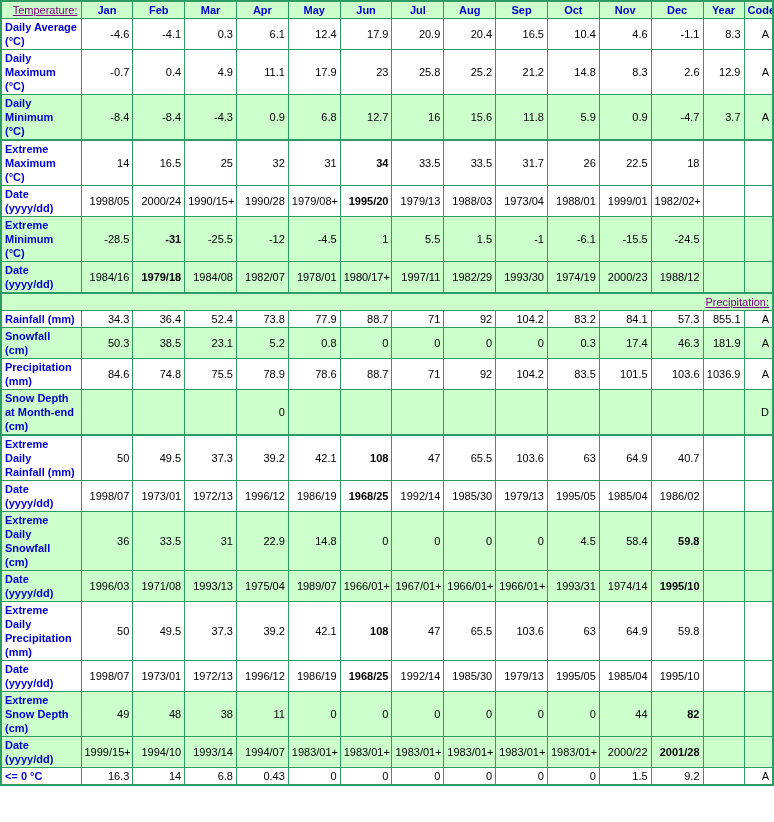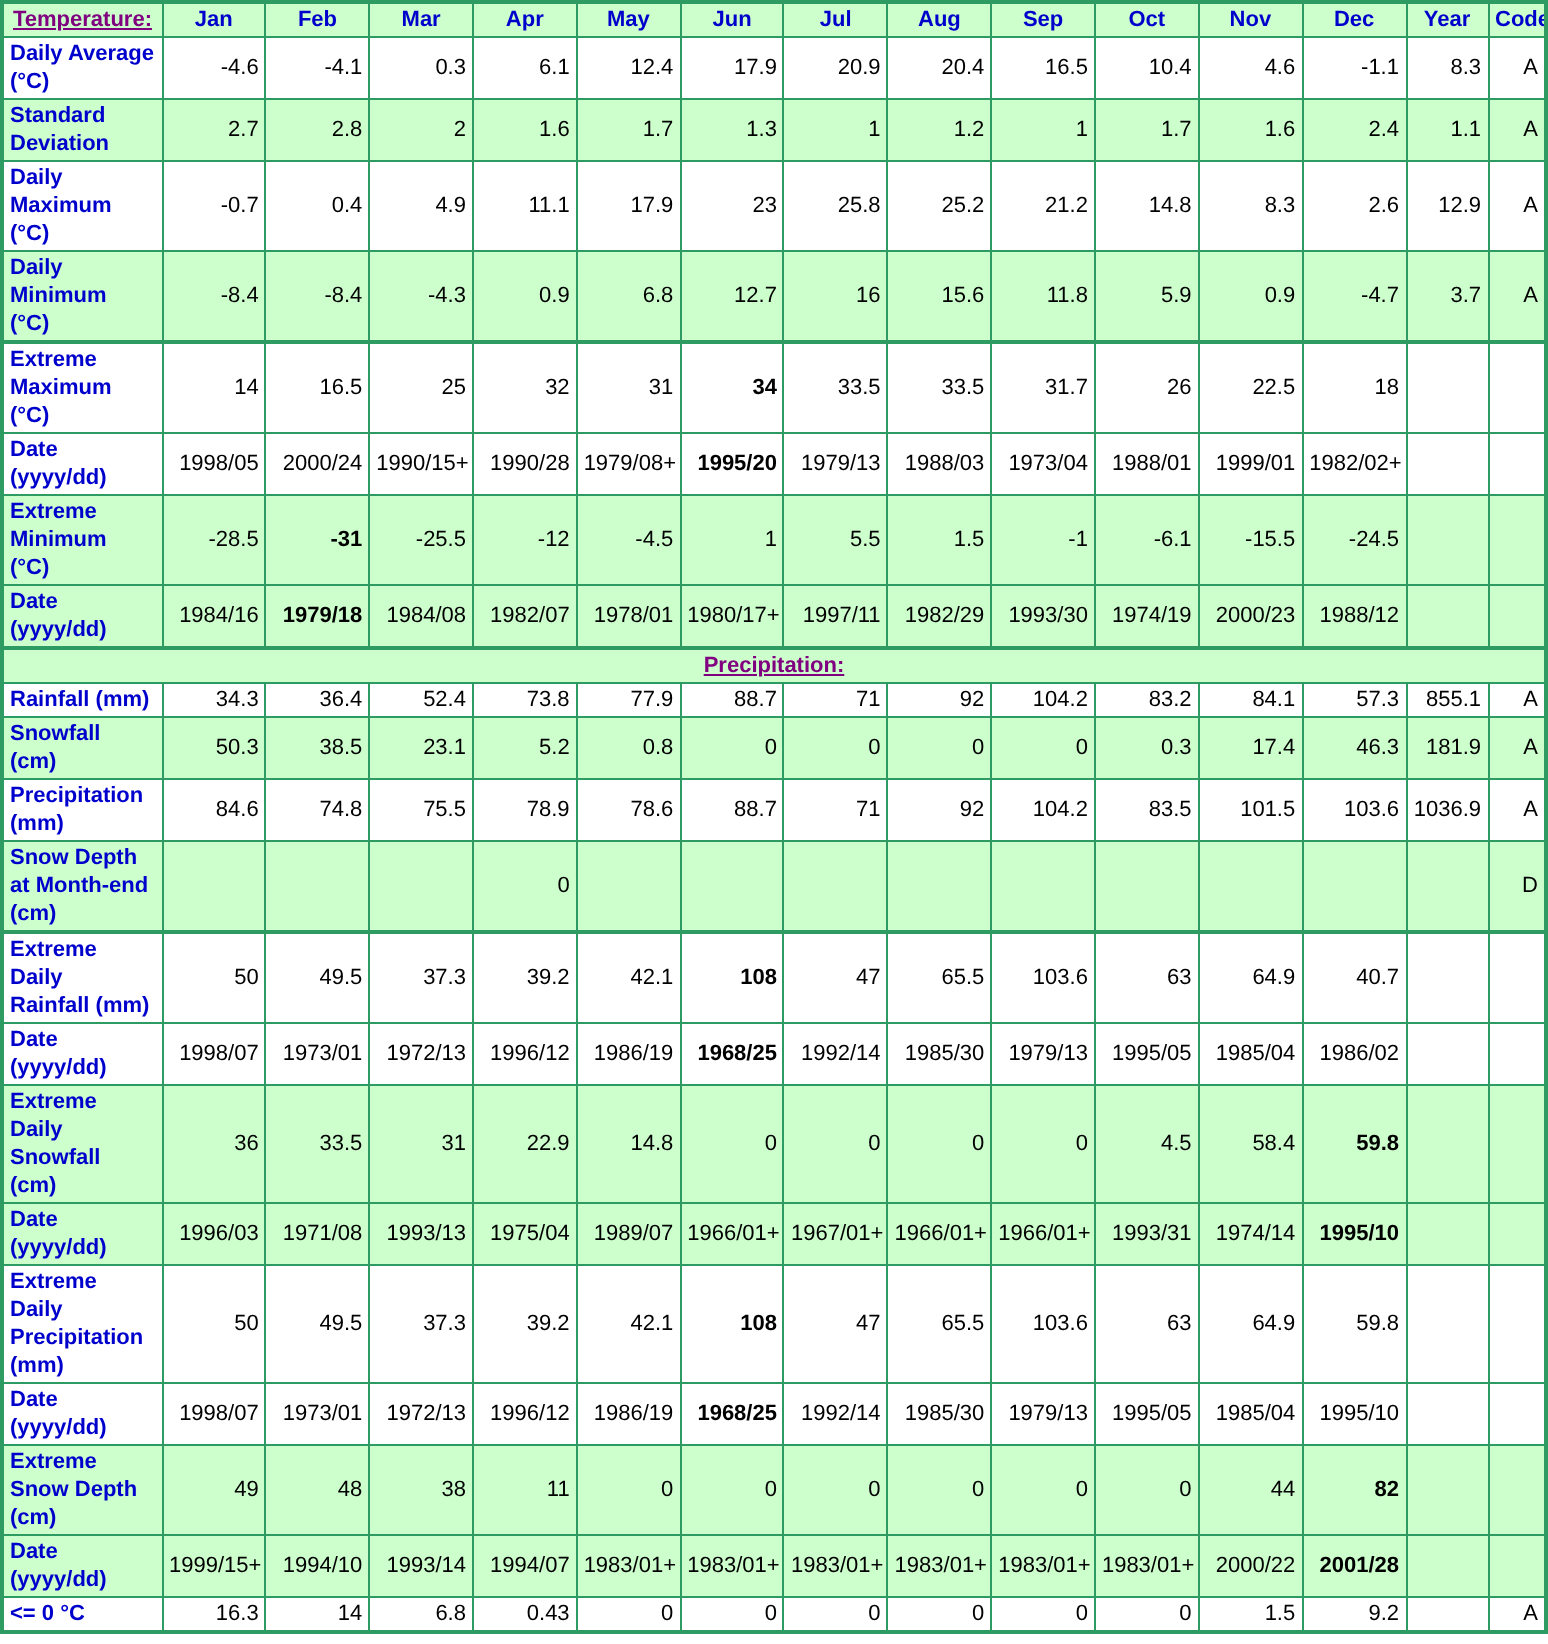--- a/index.html
+++ b/index.html
@@ -35,22 +35,22 @@
   .data-cell { text-align: right; }
   .data-cell.b { font-weight: bold; }
   .month-head {
     color: var(--blue);
     font-weight: bold;
     text-align: center;
     margin-top: 12px;
   }
   .head-label, .section-cell {
     color: var(--purple);
-    font-weight: bold;
-    text-align: center;
+    font-weight: normal;
+    text-align: right;
     text-decoration: underline;
     padding: 1px 2px 1px 3px;
   }
 </style>
 </head>
 <body>
 
 <table class="climate">
   <colgroup>
     <col style="width:80px">
@@ -96,38 +96,20 @@
         <td class="data-cell">6.1</td>
         <td class="data-cell">12.4</td>
         <td class="data-cell">17.9</td>
         <td class="data-cell">20.9</td>
         <td class="data-cell">20.4</td>
         <td class="data-cell">16.5</td>
         <td class="data-cell">10.4</td>
         <td class="data-cell">4.6</td>
         <td class="data-cell">-1.1</td>
         <td class="data-cell">8.3</td>
-        <td class="data-cell">A</td>
-      </tr>
-      <tr class="bg-green">
-        <td class="label-cell">Standard
-Deviation</td>
-        <td class="data-cell">2.7</td>
-        <td class="data-cell">2.8</td>
-        <td class="data-cell">2</td>
-        <td class="data-cell">1.6</td>
-        <td class="data-cell">1.7</td>
-        <td class="data-cell">1.3</td>
-        <td class="data-cell">1</td>
-        <td class="data-cell">1.2</td>
-        <td class="data-cell">1</td>
-        <td class="data-cell">1.7</td>
-        <td class="data-cell">1.6</td>
-        <td class="data-cell">2.4</td>
-        <td class="data-cell">1.1</td>
         <td class="data-cell">A</td>
       </tr>
       <tr class="bg-white">
         <td class="label-cell">Daily
 Maximum
 (°C)</td>
         <td class="data-cell">-0.7</td>
         <td class="data-cell">0.4</td>
         <td class="data-cell">4.9</td>
         <td class="data-cell">11.1</td>

